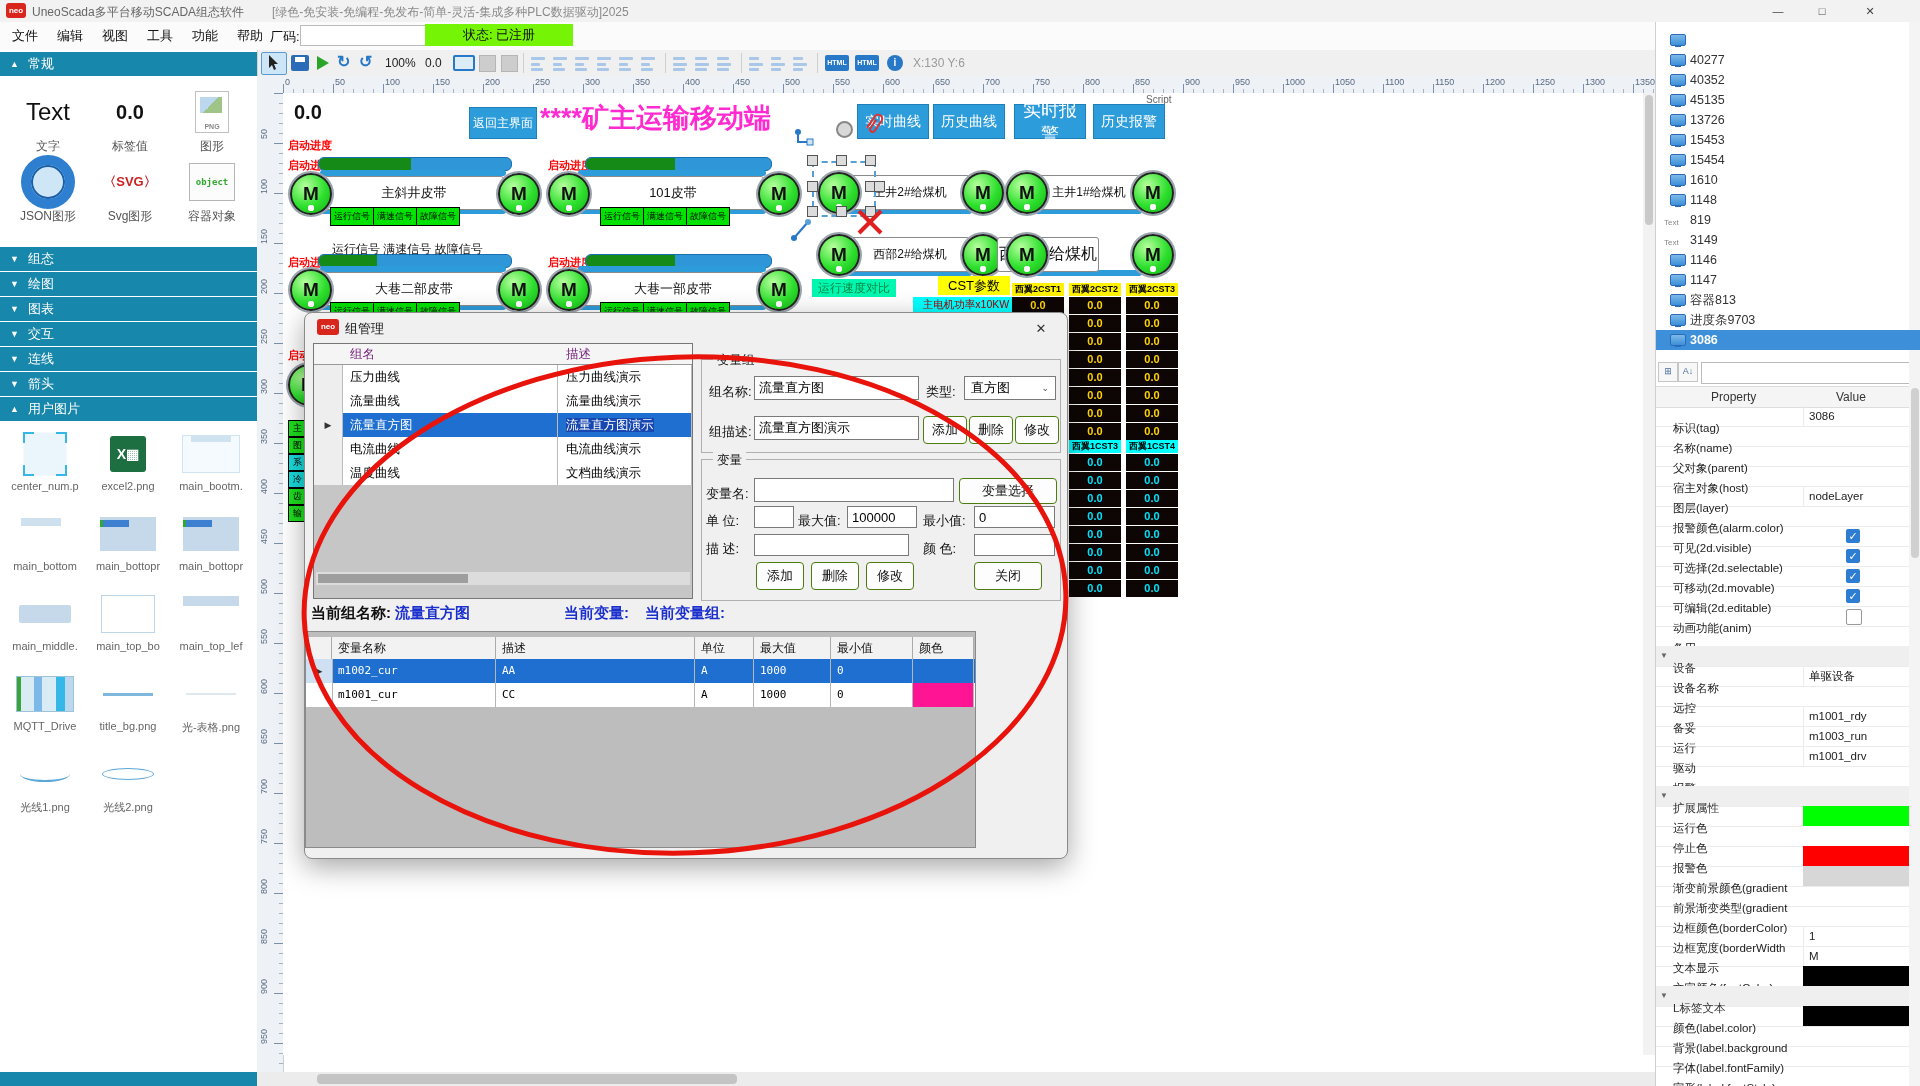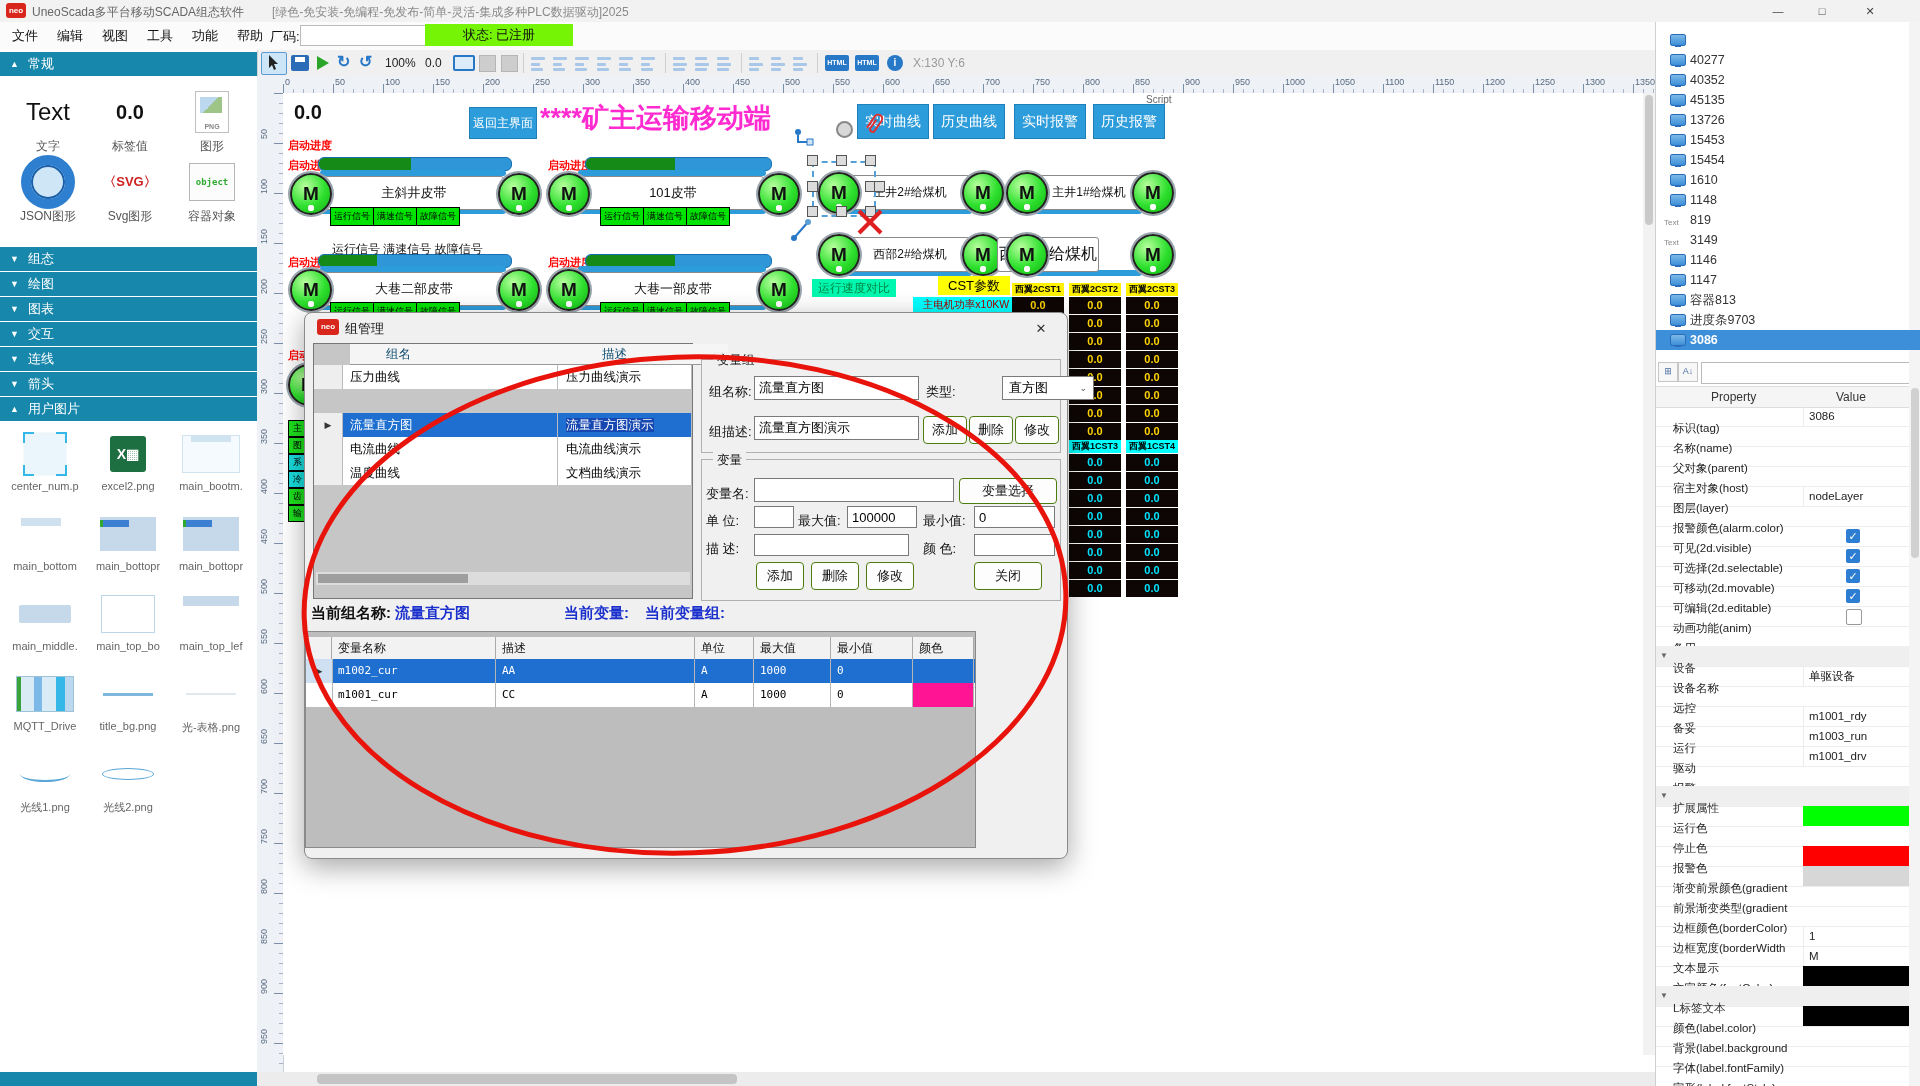--- a/index.html
+++ b/index.html
@@ -71,21 +71,21 @@
   .csthdr{position:absolute;font-size:9px;font-weight:bold;color:#000;text-align:center;line-height:13px;}
   .cstcell{position:absolute;background:#0d0605;font-size:11px;font-weight:bold;text-align:center;line-height:17px;}
   .handle{position:absolute;width:9px;height:9px;background:#dcdcdc;border:1px solid #555;}
   .partialbox{position:absolute;width:17px;height:15px;border:1px solid #000;font-size:9px;color:#000;text-align:center;line-height:14px;overflow:hidden;}
   
   .dialog{position:absolute;left:304px;top:312px;width:762px;height:545px;background:#f0f0f0;border:1px solid #8a8a8a;border-radius:8px;box-shadow:0 8px 28px rgba(0,0,0,.35);z-index:20;}
   .dlgtitle{position:absolute;left:40px;top:7px;font-size:13px;color:#111;}
   .dlglogo{position:absolute;left:12px;top:6px;width:22px;height:16px;background:#d9261c;border-radius:3px;color:#fff;font-size:8px;font-weight:bold;text-align:center;line-height:16px;}
   .dlgclose{position:absolute;left:722px;top:5px;width:28px;height:22px;text-align:center;line-height:22px;font-size:13px;color:#333;}
   .grouptable{position:absolute;left:8px;top:30px;width:378px;height:254px;background:#c6c6c6;border:1px solid #777;}
-  .gt-hdr{position:absolute;left:0;top:0;height:21px;background:#f5f5f5;border-bottom:1px solid #999;font-size:12.5px;color:#0c4a6e;line-height:21px;padding-left:8px;box-sizing:border-box;margin-left:36px;}
+  .gt-hdr{position:absolute;left:0;top:0;height:21px;background:#f5f5f5;border-bottom:1px solid #999;font-size:12.5px;color:#701a75;line-height:21px;padding-left:8px;box-sizing:border-box;}
   .gt-row{position:absolute;height:24px;background:#fff;font-size:12.5px;line-height:24px;}
   .gt-cell{position:absolute;top:0;height:24px;padding-left:8px;box-sizing:border-box;border-right:1px solid #bbb;overflow:hidden;white-space:nowrap;}
   .gt-marker{position:absolute;left:0;top:0;width:28px;height:24px;background:#eee;border-right:1px solid #bbb;text-align:center;font-size:9px;color:#333;line-height:24px;}
   .gt-scroll{position:absolute;left:2px;top:228px;width:374px;height:13px;background:#dcdcdc;}
   .gt-scroll i{position:absolute;left:2px;top:2px;width:150px;height:9px;background:#9e9e9e;}
   .gbox{position:absolute;border:1px solid #b0b0b0;background:#f0f0f0;}
   .gboxlegend{position:absolute;font-size:12.5px;color:#111;background:#f0f0f0;padding:0 4px;}
   .flabel{position:absolute;font-size:13px;color:#111;white-space:nowrap;}
   .finput{position:absolute;border:1px solid #7a7a7a;background:#fff;font-size:13px;padding:0 4px;box-sizing:border-box;}
   .fselect{position:absolute;border:1px solid #7a7a7a;background:#fff;font-size:13px;line-height:22px;padding-left:6px;box-sizing:border-box;}
@@ -457,21 +457,21 @@
         <div class="rulnum vruln" style="position: absolute; left: 2px; top: 936px;">950</div>
       </div>
     <div class="canvas" id="canvas">
         <div style="position: absolute; left: 863px; top: 1px; font-size: 10px; color: rgb(102, 102, 102);">Script</div>
         <div style="position: absolute; left: 11px; top: 8px; font-size: 20px; font-weight: bold; color: rgb(17, 17, 17);">0.0</div>
         <div class="redlbl" style="position: absolute; left: 5px; top: 45px;">启动进度</div>
         <div class="bluebtn" style="position: absolute; left: 186px; top: 14px; width: 66px; height: 30px; font-size: 12px;">返回主界面</div>
         <div style="position: absolute; left: 257px; top: 7px; font-size: 27px; font-weight: bold; color: rgb(255, 43, 209); white-space: nowrap;">****矿主运输移动端</div>
         <div class="bluebtn" style="position: absolute; left: 574px; top: 11px; width: 70px; height: 33px; font-size: 14px;">实时曲线</div>
         <div class="bluebtn" style="position: absolute; left: 650px; top: 11px; width: 70px; height: 33px; font-size: 14px;">历史曲线</div>
-        <div class="bluebtn" style="position: absolute; left: 731px; top: 11px; width: 70px; height: 33px; font-size: 14px;">实时报警</div>
+        <div class="bluebtn" style="position: absolute; left: 731px; top: 11px; width: 70px; height: 33px; font-size: 18px;">实时报警</div>
         <div class="bluebtn" style="position: absolute; left: 810px; top: 11px; width: 70px; height: 33px; font-size: 14px;">历史报警</div>
         <div class="redlbl" style="position: absolute; left: 5px; top: 65px;">启动进度</div>
         <div class="pbar" style="position: absolute; left: 35px; top: 64px; width: 192px; height: 12px;">
           <i style="width: 48%;"></i>
         </div>
         <div class="beltbar" style="position: absolute; left: 37px; top: 77px; width: 186px; height: 6px;"></div>
         <div class="beltbar" style="position: absolute; left: 37px; top: 115px; width: 186px; height: 6px;"></div>
         <div class="beltbody" style="position: absolute; left: 41px; top: 83px; width: 178px; height: 32px;">主斜井皮带</div>
         <div class="motor" style="position: absolute; left: 7px; top: 80px; width: 38px; height: 38px;">M<b></b><b></b></div>
         <div class="motor" style="position: absolute; left: 215px; top: 80px; width: 38px; height: 38px;">M<b></b><b></b></div>
@@ -654,20 +654,25 @@
           <i></i>
         </div>
     <div class="gt-hdr" style="position: absolute; left: 28px; top: 0px; width: 216px; height: 21px;">组名</div>
         <div class="gt-hdr" style="position: absolute; left: 244px; top: 0px; width: 134px; height: 21px;">描述</div>
         <div class="gt-hdr" style="position: absolute; left: 0px; top: 0px; width: 28px; height: 21px;"></div>
         <div class="gt-row" style="position: absolute; left: 0px; top: 21px; width: 378px; height: 24px;">
           <div class="gt-marker"></div>
           <div class="gt-cell" style="position: absolute; left: 28px; top: 0px; width: 216px; height: 24px;">压力曲线</div>
           <div class="gt-cell" style="position: absolute; left: 244px; top: 0px; width: 134px; height: 24px;"><span>压力曲线演示</span></div>
         </div>
+        <div class="gt-row" style="position: absolute; left: 0px; top: 45px; width: 378px; height: 24px;">
+          <div class="gt-marker"></div>
+          <div class="gt-cell" style="position: absolute; left: 28px; top: 0px; width: 216px; height: 24px;">流量曲线</div>
+          <div class="gt-cell" style="position: absolute; left: 244px; top: 0px; width: 134px; height: 24px;"><span>流量曲线演示</span></div>
+        </div>
         <div class="gt-row" style="position: absolute; left: 0px; top: 69px; width: 378px; height: 24px; background: rgb(31, 111, 208);">
           <div class="gt-marker">▶</div>
           <div class="gt-cell" style="position: absolute; left: 28px; top: 0px; width: 216px; height: 24px; color: rgb(255, 255, 255);">流量直方图</div>
           <div class="gt-cell" style="position: absolute; left: 244px; top: 0px; width: 134px; height: 24px;"><span style="background: rgb(23, 71, 176); color: rgb(255, 255, 255);">流量直方图演示</span></div>
         </div>
         <div class="gt-row" style="position: absolute; left: 0px; top: 93px; width: 378px; height: 24px;">
           <div class="gt-marker"></div>
           <div class="gt-cell" style="position: absolute; left: 28px; top: 0px; width: 216px; height: 24px;">电流曲线</div>
           <div class="gt-cell" style="position: absolute; left: 244px; top: 0px; width: 134px; height: 24px;"><span>电流曲线演示</span></div>
         </div>
@@ -676,21 +681,21 @@
           <div class="gt-cell" style="position: absolute; left: 28px; top: 0px; width: 216px; height: 24px;">温度曲线</div>
           <div class="gt-cell" style="position: absolute; left: 244px; top: 0px; width: 134px; height: 24px;"><span>文档曲线演示</span></div>
         </div>
       </div>
 
     <div class="gbox" style="left:396px;top:46px;width:358px;height:92px"></div>
     <div class="gboxlegend" style="left:408px;top:39px">变量组</div>
     <div class="flabel" style="left:404px;top:70px">组名称:</div>
     <input class="finput" style="left: 449px; top: 63px; width: 165px; height: 24px;" value="流量直方图">
     <div class="flabel" style="left:621px;top:70px">类型:</div>
-    <div class="fselect" style="left:697px;top:63px;width:92px;height:24px"><span>直方图</span><b>⌄</b></div>
+    <div class="fselect" style="left:659px;top:63px;width:92px;height:24px"><span>直方图</span><b>⌄</b></div>
     <div class="flabel" style="left:404px;top:110px">组描述:</div>
     <input class="finput" style="left: 449px; top: 103px; width: 165px; height: 24px;" value="流量直方图演示">
     <div class="dbtn" style="left:618px;top:103px;width:42px;height:26px">添加</div>
     <div class="dbtn" style="left:664px;top:103px;width:42px;height:26px">删除</div>
     <div class="dbtn" style="left:710px;top:103px;width:42px;height:26px">修改</div>
 
     <div class="gbox" style="left:396px;top:146px;width:358px;height:140px"></div>
     <div class="gboxlegend" style="left:408px;top:139px">变量</div>
     <div class="flabel" style="left:401px;top:172px">变量名:</div>
     <input class="finput" style="left: 449px; top: 165px; width: 200px; height: 24px;" value="">

